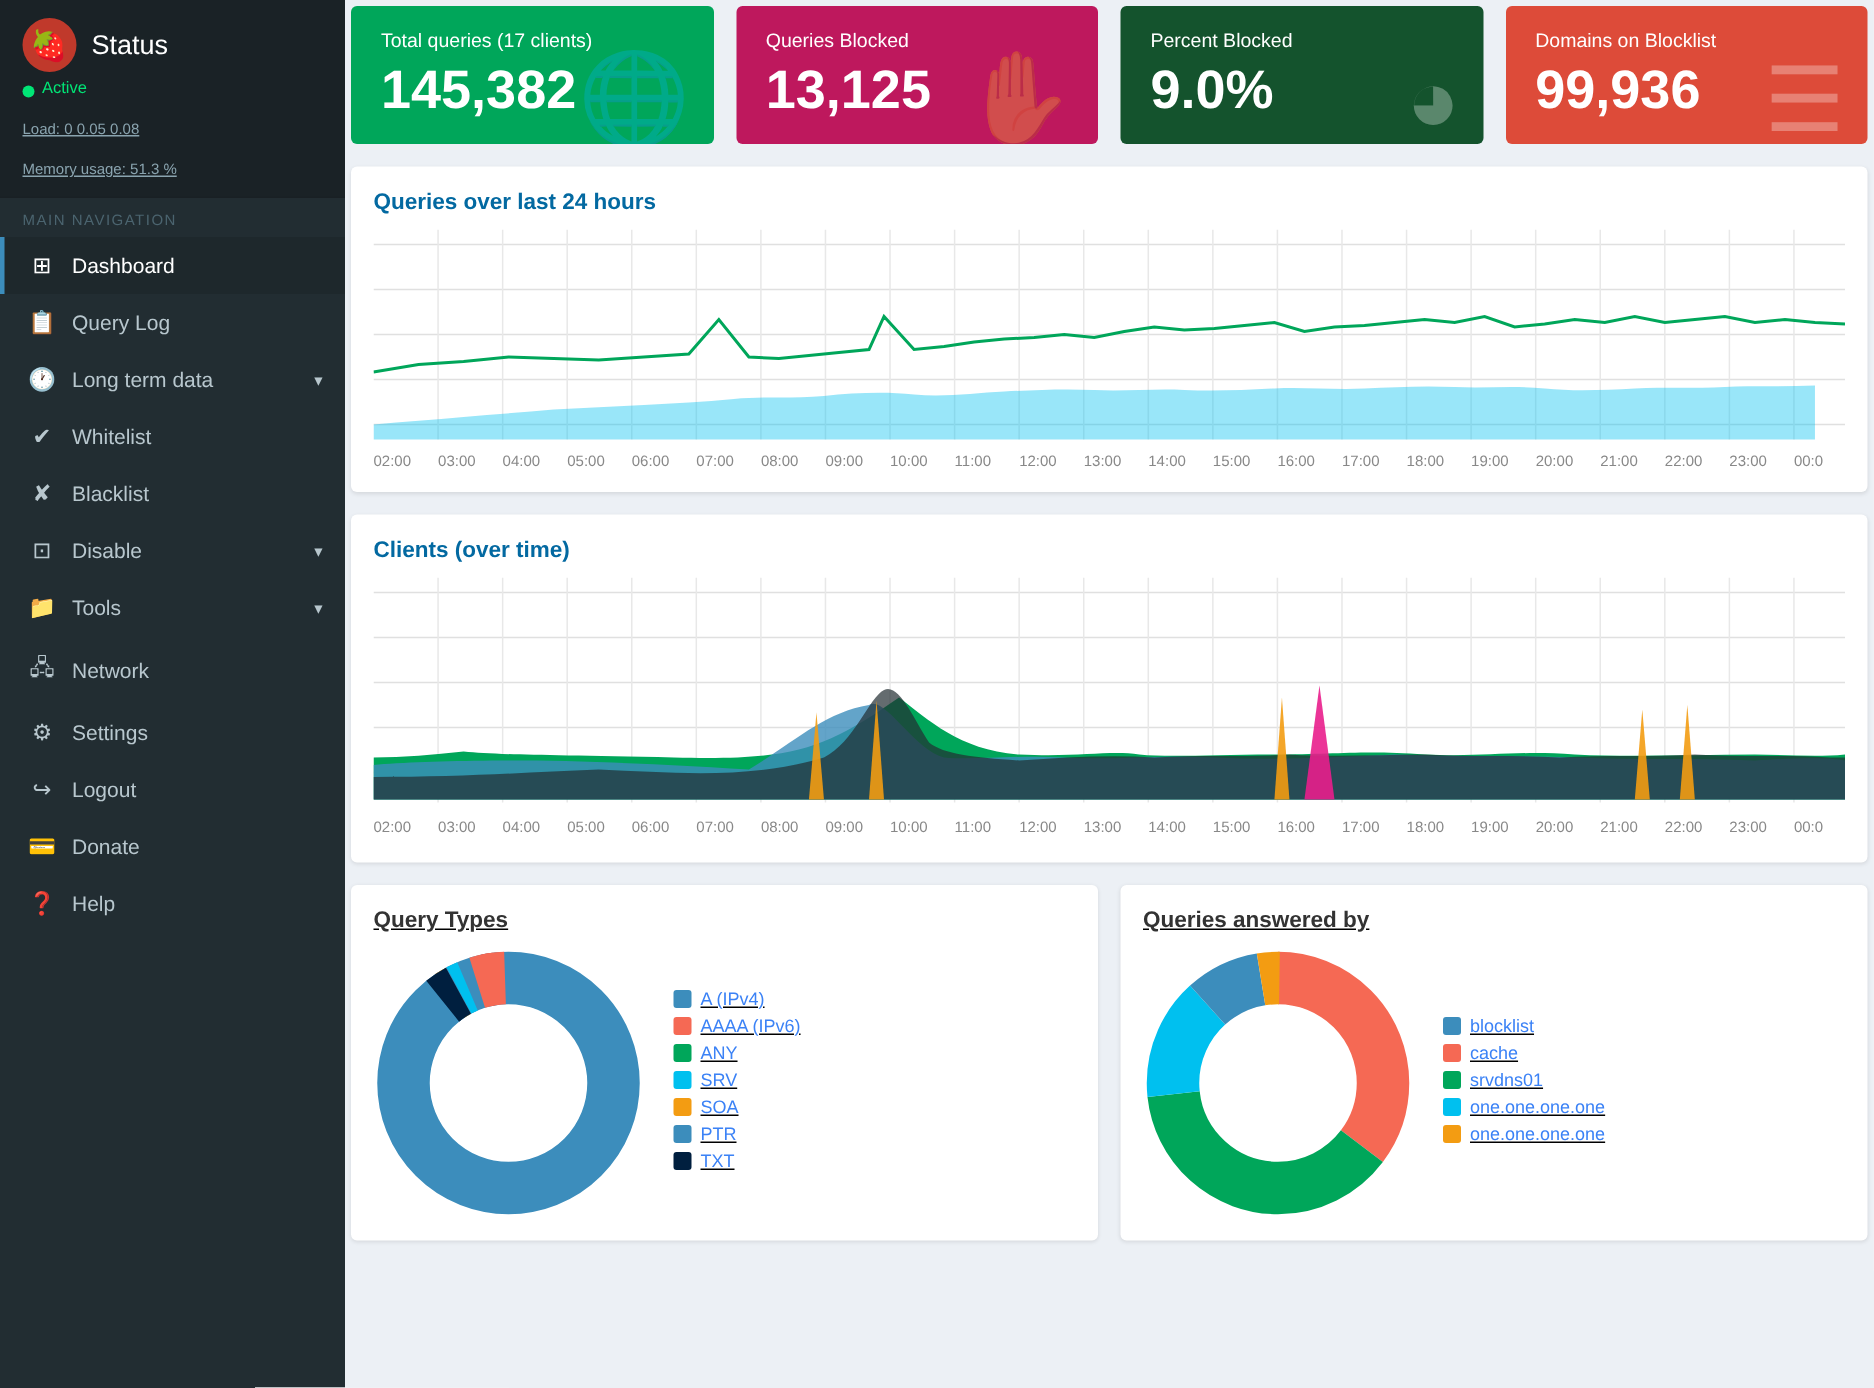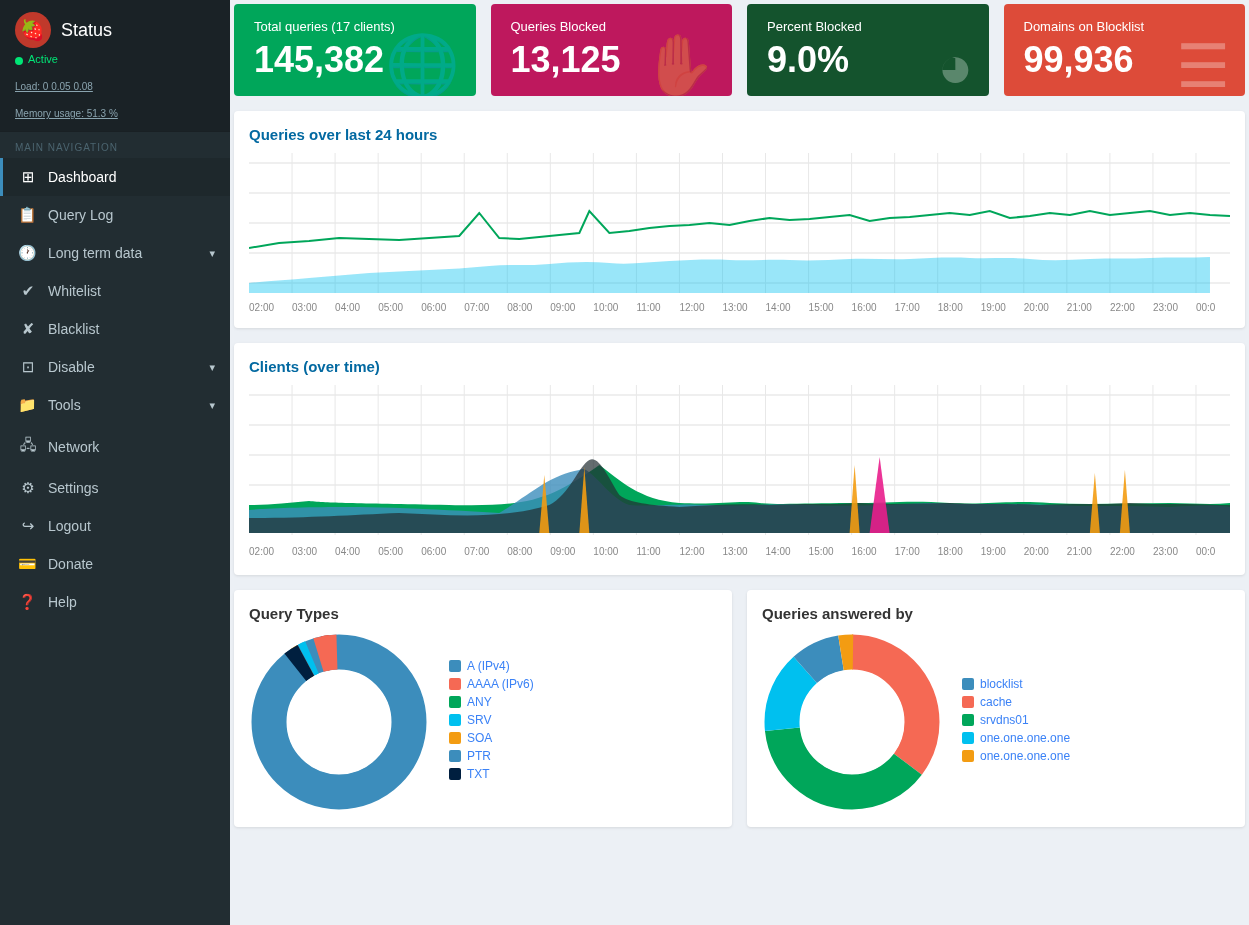--- a/index.html
+++ b/index.html
@@ -87,20 +87,21 @@
       padding: 15px;
       box-shadow: 0 1px 3px rgba(0,0,0,0.1);
     }
     .chart-panel h3 { font-size: 15px; color: #0369a1; margin-bottom: 10px; font-weight: 600; }
 
     
     .bottom-panels {
       display: grid;
       grid-template-columns: 1fr 1fr;
       gap: 15px;
+      text-decoration: underline;
     }
     .bottom-panel {
       background: #fff;
       border-radius: 4px;
       padding: 15px;
       box-shadow: 0 1px 3px rgba(0,0,0,0.1);
     }
     .bottom-panel h3 { font-size: 15px; color: #333; margin-bottom: 10px; font-weight: 600; }
 
     

